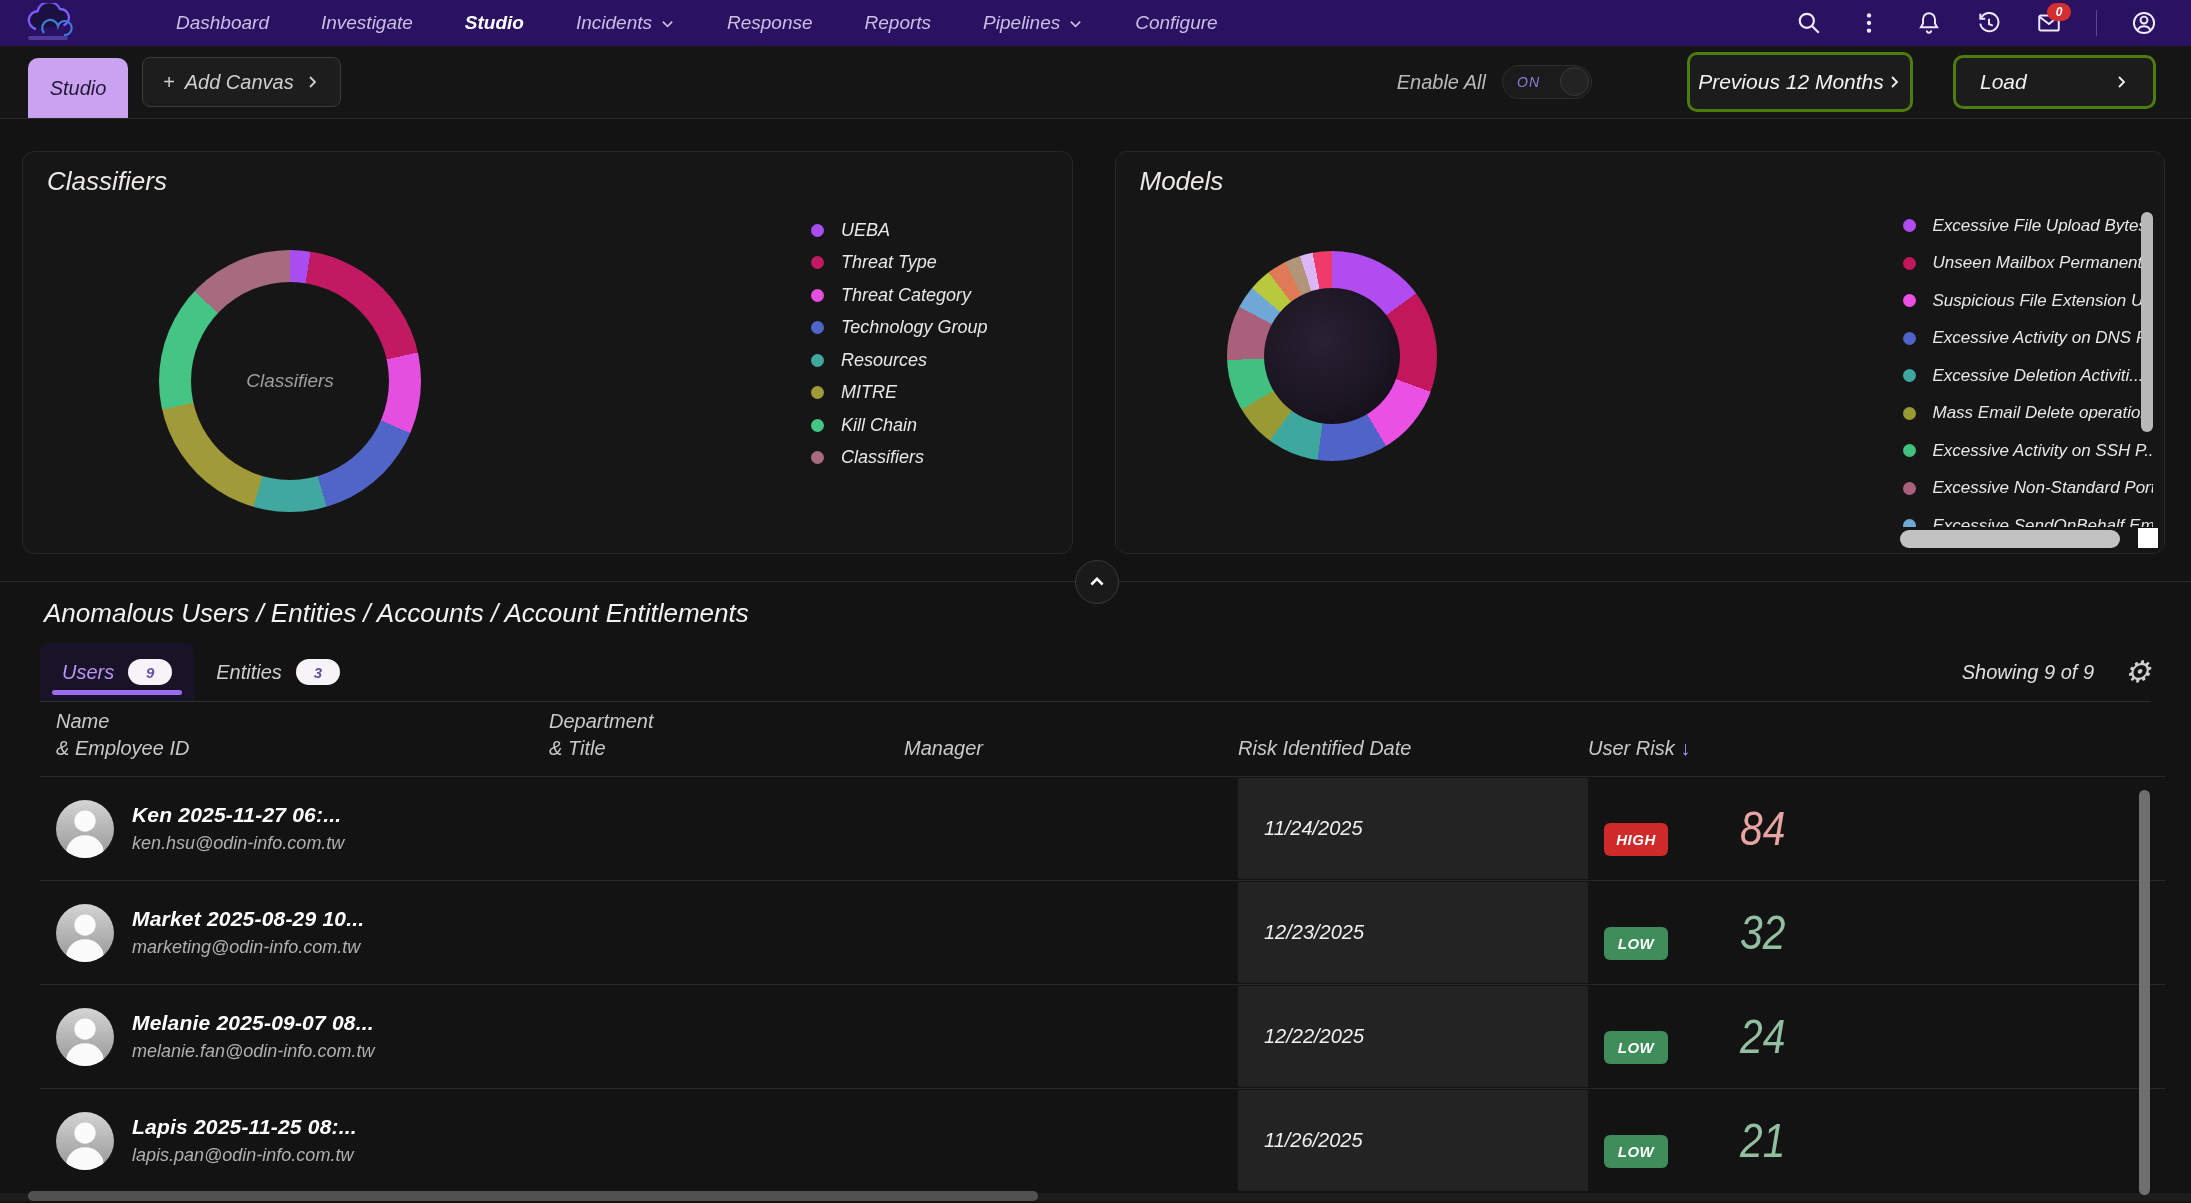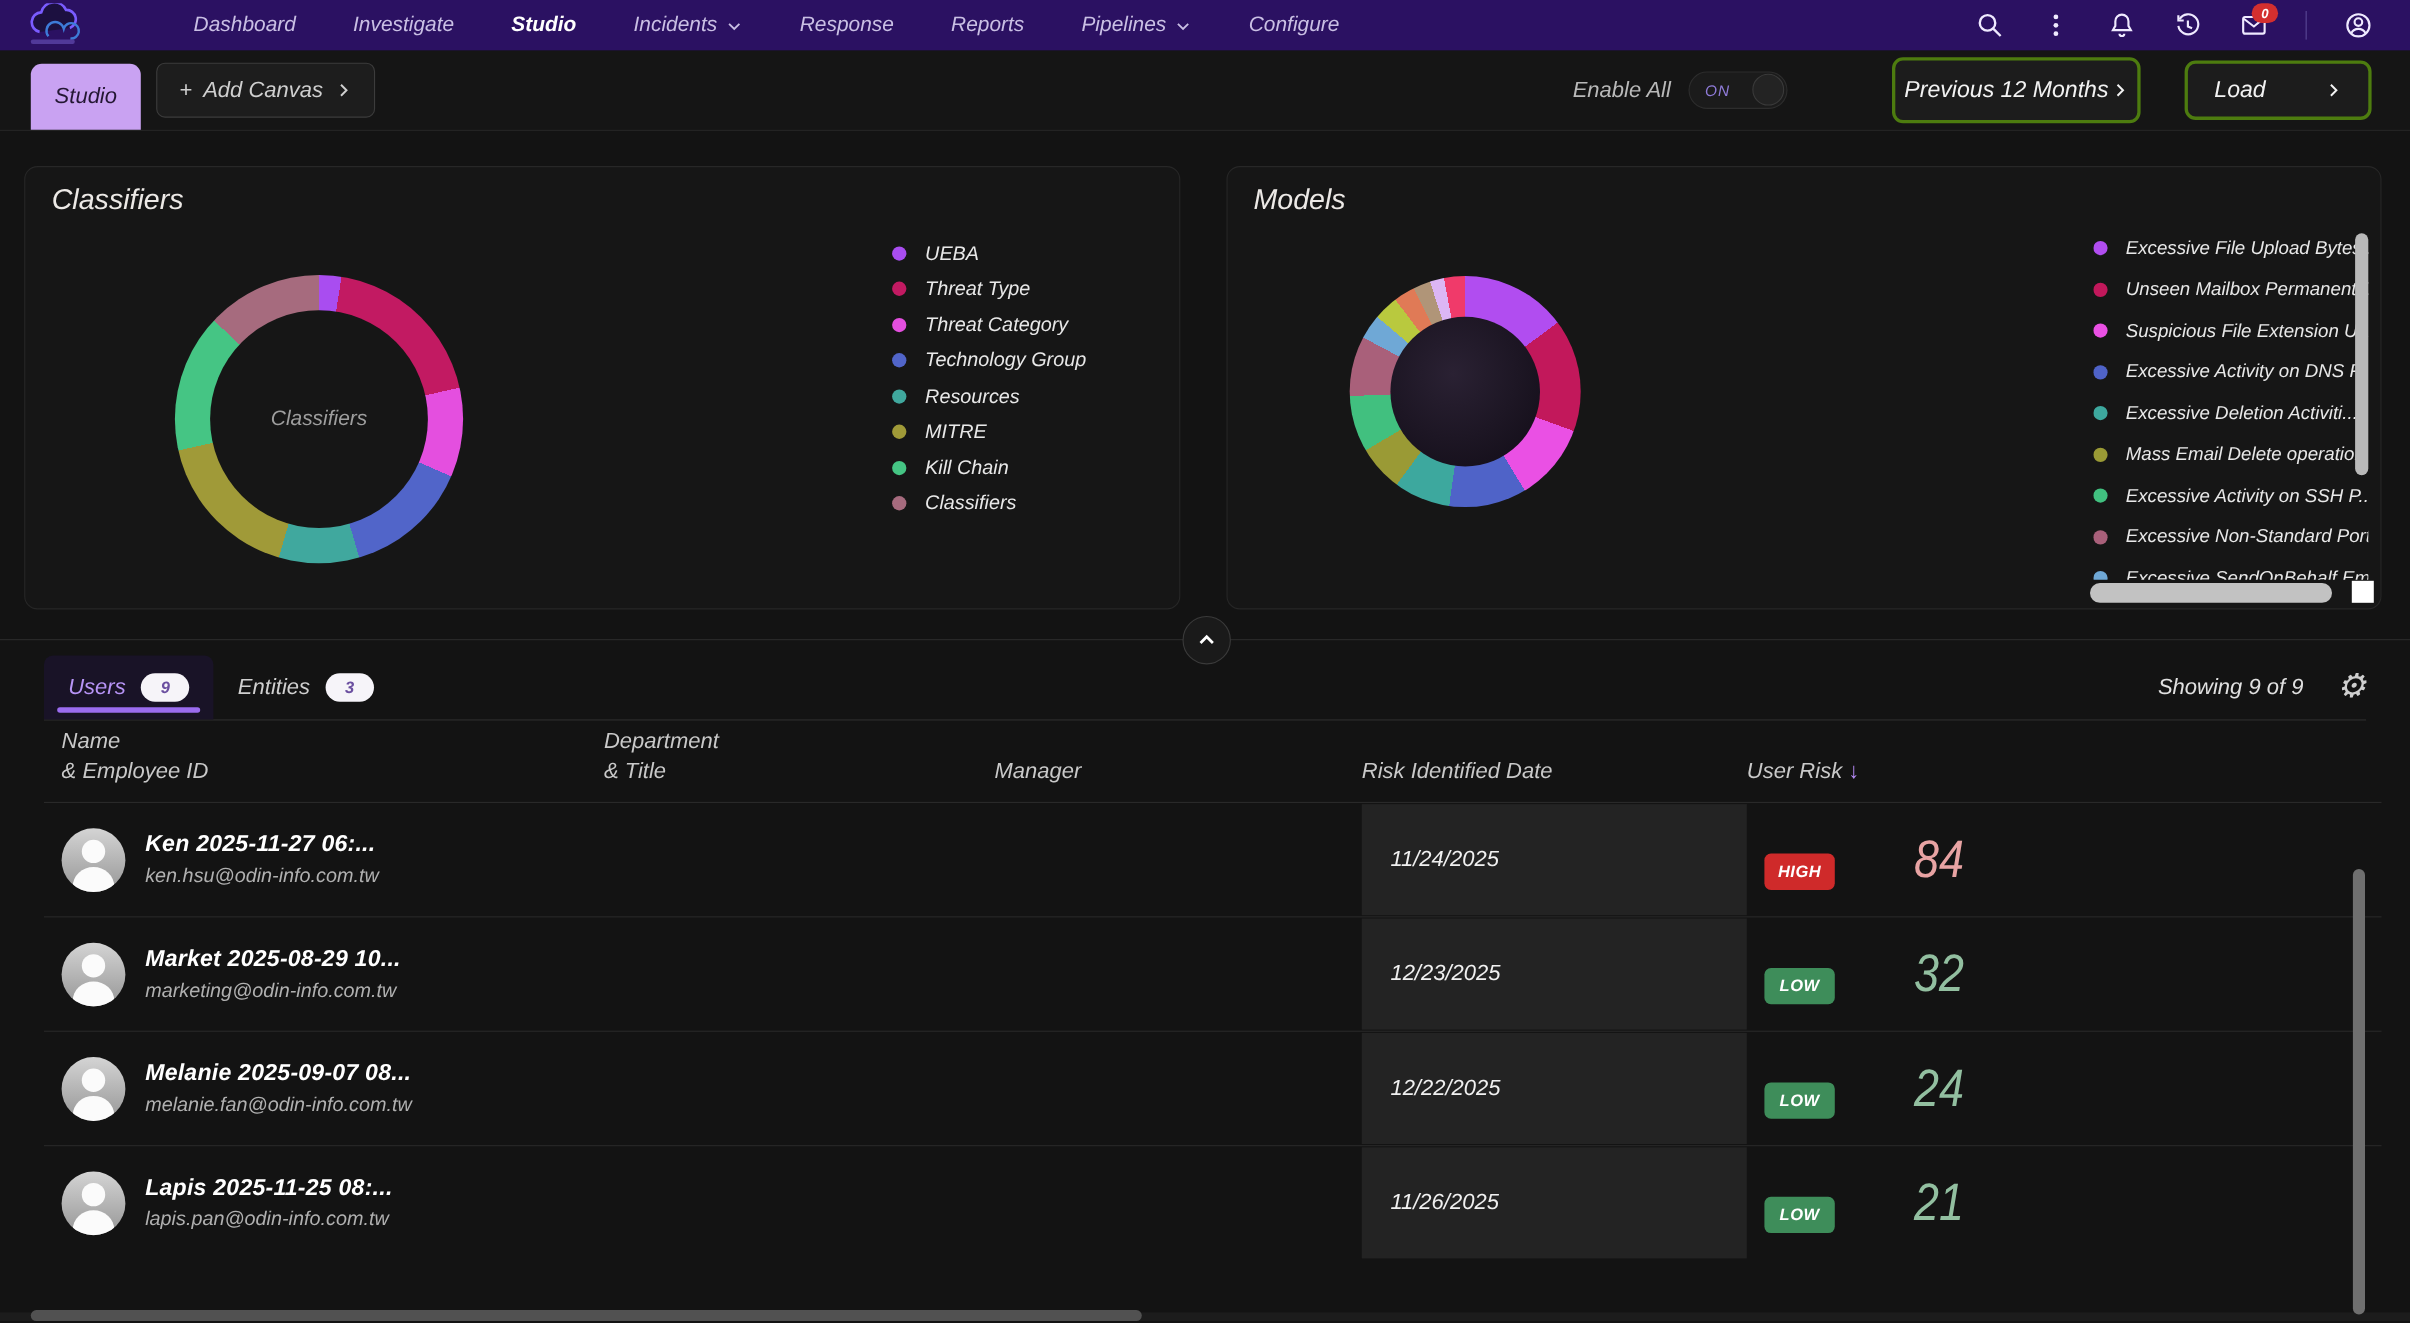--- a/index.html
+++ b/index.html
@@ -29,21 +29,21 @@
               color:#cfcfcf;font-size:20px;margin-left:14px;display:flex;align-items:center;gap:10px;cursor:pointer;}
   .enable-group{margin-left:auto;display:flex;align-items:center;gap:16px;color:#b9b9b9;font-size:20px;}
   .toggle{width:90px;height:34px;border-radius:17px;background:#1b1b1b;border:1px solid #2d2d2d;
           position:relative;display:flex;align-items:center;padding-left:14px;cursor:pointer;box-sizing:border-box;}
   .toggle .on{font-size:14px;color:#8f7bd8;letter-spacing:1px;}
   .toggle .knob{position:absolute;right:2px;top:1px;width:29px;height:29px;border-radius:50%;
                 background:#232323;border:1px solid #3a3a3a;box-sizing:border-box;}
   .tbtn{height:54px;border:3px solid #4d7c0f;border-radius:10px;background:#1c1c1c;color:#f2f2f2;
         font-size:21px;display:flex;align-items:center;justify-content:center;cursor:pointer;}
   .prev-btn{width:220px;margin-left:95px;gap:2px;}
-  .load-btn{width:170px;margin-left:40px;justify-content:space-between;padding:0 24px;box-sizing:border-box;}
+  .load-btn{width:203px;margin-left:40px;justify-content:space-between;padding:0 24px;box-sizing:border-box;}
   .chev{width:16px;height:16px;}
   
   .panels{display:flex;gap:42px;margin:32px 26px 0 22px;height:403px;}
   .card{flex:1;background:#161616;border:1px solid #272727;border-radius:12px;position:relative;box-sizing:border-box;}
   .card h3{position:absolute;left:24px;top:14px;margin:0;font-size:26px;font-weight:400;color:#ece9e6;}
   .donut{position:absolute;border-radius:50%;}
   .donut .hole{position:absolute;border-radius:50%;display:flex;align-items:center;justify-content:center;}
   .donut-classifiers{left:136px;top:98px;width:262px;height:262px;}
   .donut-classifiers .hole{inset:32px;background:#161616;color:#9e9e9e;font-size:19px;}
   .donut-models{left:111px;top:99px;width:210px;height:210px;}
@@ -314,20 +314,21 @@
       <div class="sb-corner" style="left:1022px;top:376px;"></div>
     </div>
   </div>
 
   <div class="section">
     <div class="collapse-btn">
       <svg width="20" height="20" viewBox="0 0 16 16" fill="none" stroke="#ffffff" stroke-width="2">
           <path d="M3.5 10l4.5-4.5L12.5 10"></path>
         </svg>
     </div>
+    <h2>Anomalous Users / Entities / Accounts / Account Entitlements</h2>
     <div class="tabs-row">
       <div class="tab active">
         <span class="tab-label">Users</span>
         <span class="count-badge">9</span>
       </div>
       <div class="tab">
         <span class="tab-label">Entities</span>
         <span class="count-badge">3</span>
       </div>
       <span class="showing">Showing 9 of 9</span>

